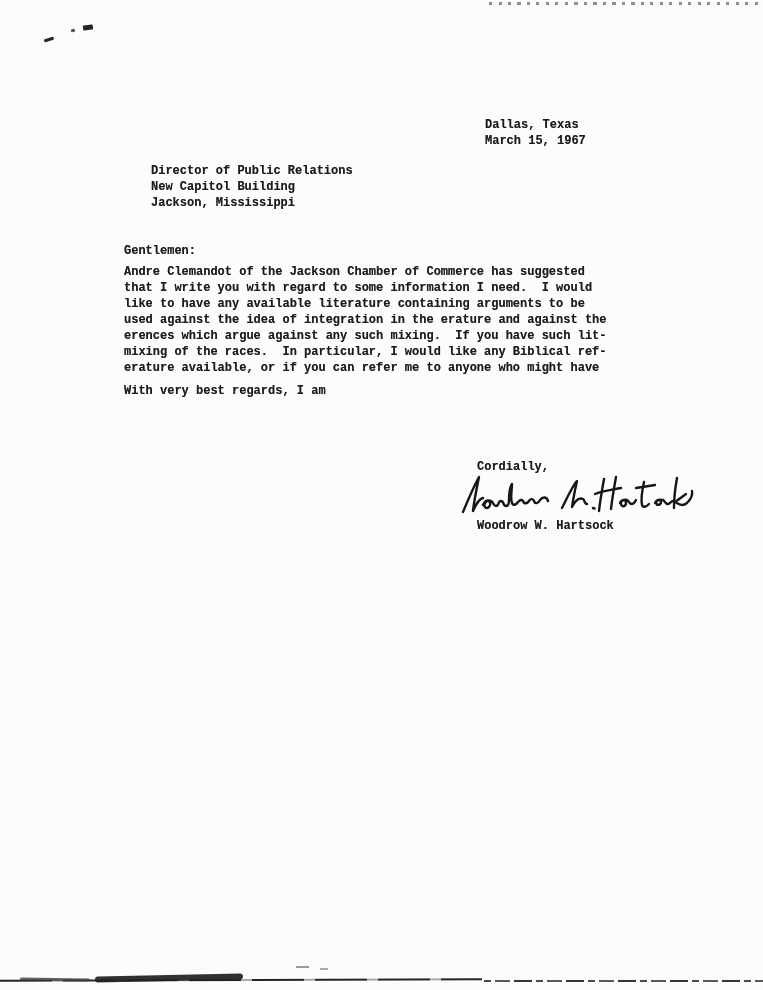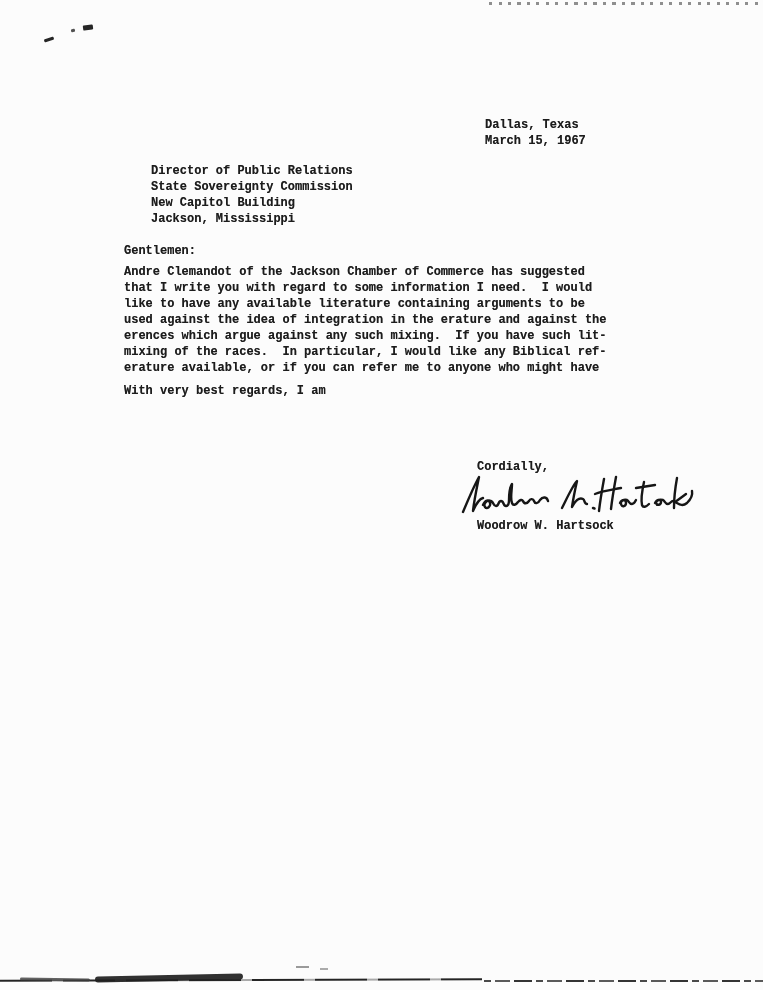--- a/index.html
+++ b/index.html
@@ -67,21 +67,20 @@
   <div class="pen-mark m2"></div>
   <div class="pen-mark m3"></div>
 
   <div class="block" style="left:485px; top:117px;">
     <div class="row">Dallas, Texas</div>
     <div class="row">March 15, 1967</div>
   </div>
 
   <div class="block" style="left:124px; top:163px;margin-left:27px;">
     <div class="row">Director of Public Relations</div>
-    <div class="row">State Sovereignty Commission</div>
     <div class="row">New Capitol Building</div>
     <div class="row">Jackson, Mississippi</div>
   </div>
 
   <div class="tline" style="left:124px; top:235px;margin-top:8px;">Gentlemen:</div>
 
   <div class="block" style="left:124px; top:264px;">
     <div class="row">Andre Clemandot of the Jackson Chamber of Commerce has suggested</div>
     <div class="row">that I write you with regard to some information I need.  I would</div>
     <div class="row">like to have any available literature containing arguments to be</div>

